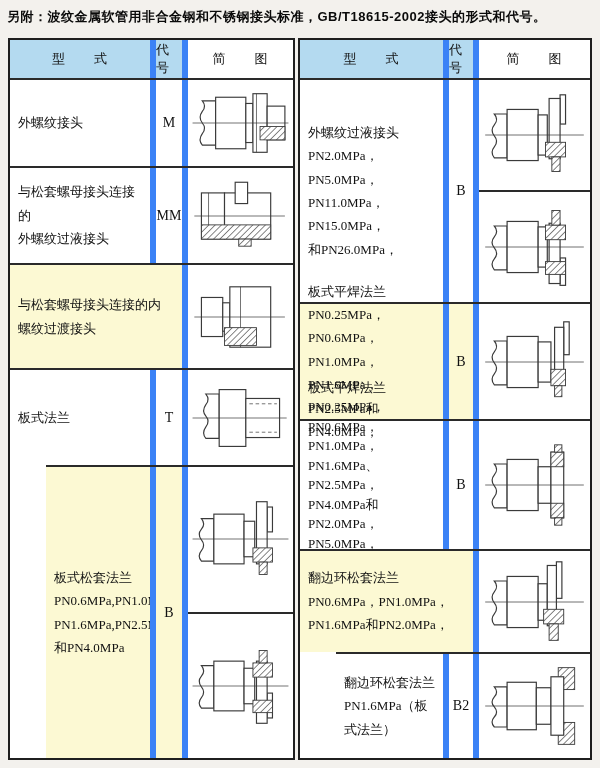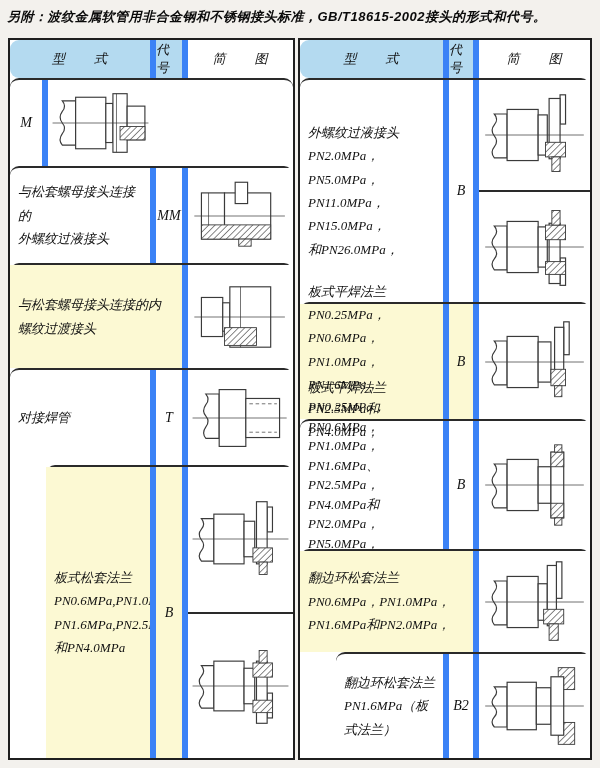--- a/index.html
+++ b/index.html
@@ -1,24 +1,24 @@
 <!DOCTYPE html>
 <html><head>
 <meta charset="utf-8">
 <style>
   * { box-sizing: border-box; margin: 0; padding: 0; }
   html,body { width: 600px; height: 768px; overflow: hidden; }
   body { background: #f3f1ed; font-family: "Liberation Sans", sans-serif; color: #111; }
-  .page { position: relative; width: 600px; height: 640px; font-style: italic; }
+  .page { position: relative; width: 600px; height: 640px; }
   .doc-title { position: absolute; left: 7px; top: 8px; font-size: 13px; font-weight: bold; letter-spacing: 0.5px; color: #0a0a0a; }
   .tables { position: absolute; left: 8px; top: 38px; display: flex; gap: 3px; }
   .tbl { border: 2px solid #1f1f1f; background: #fff; display: flex; flex-direction: column; height: 722px; }
   .tbl.left  { width: 287px; }
   .tbl.right { width: 294px; }
-  .row { display: flex; flex: none; border-radius: 9px; }
+  .row { display: flex; flex: none; }
   .row + .row { border-top: 2px solid #2a2a2a; }
   .row.grow { flex: 1; margin-left: 36px; }
   .cell { min-width: 0; }
   .cell + .cell { border-left: 6px solid #3b82f6; }
   .cell.type { flex: 1; display: flex; align-items: center; padding: 6px 8px;
                font-family: "Liberation Serif", serif; font-size: 13px;
                line-height: 1.8; white-space: pre-line; }
   .cell.type.tight { line-height: 1.5; }
   .cell.code { flex: none; display: flex; align-items: center; justify-content: center;
                font-family: "Liberation Serif", serif; font-size: 14px; }
@@ -58,20 +58,21 @@
   <div class="tables">
 
     <div class="tbl left">
       <div class="row head">
         <div class="cell type" style="justify-content:center">型　　式</div>
         <div class="cell code">代号</div>
         <div class="cell diag" style="align-items:center;justify-content:center;display:flex;flex-direction:row">简　　图</div>
       </div>
 
       <div class="row" style="height:88px">
+        <div class="cell type">外螺纹接头</div>
         <div class="cell code">M</div>
         <div class="cell diag">
           <div class="sub">
             <svg class="d" viewBox="0 0 116 92">
               <path class="s" d="M30 21 H15 q5 6 0 12 q-5 7 0 13 q5 6 0 12 q-5 7 0 13 H30 Z"></path>
               <rect class="s" x="30" y="17" width="34" height="58"></rect>
               <rect class="s" x="64" y="24" width="8" height="44"></rect>
               <rect class="s" x="72" y="13" width="16" height="66"></rect>
               <line class="cl" x1="76" y1="13" x2="76" y2="79"></line>
               <rect class="s" x="88" y="27" width="20" height="38"></rect>
@@ -113,21 +114,21 @@
               <rect class="s" x="46" y="12" width="46" height="68"></rect>
               <line class="cl" x1="58" y1="12" x2="58" y2="80"></line>
               <rect class="h2" x="40" y="58" width="36" height="20"></rect>
               <line class="cl" x1="6" y1="46" x2="108" y2="46"></line>
             </svg>
           </div>
         </div>
       </div>
 
       <div class="row" style="height:97px">
-        <div class="cell type">对接焊管</div>
+        <div class="cell type">板式法兰</div>
         <div class="cell code">T</div>
         <div class="cell diag">
           <div class="sub">
             <svg class="d" viewBox="0 0 116 92">
               <path class="s" d="M34 19 H19 q5 6 0 12 q-5 7 0 13 q5 6 0 12 q-5 7 0 13 H34 Z"></path>
               <rect class="s" x="34" y="14" width="30" height="64"></rect>
               <rect class="s" x="64" y="24" width="38" height="44"></rect>
               <line class="cl" x1="68" y1="30" x2="99" y2="30" stroke-dasharray="4 3"></line>
               <line class="cl" x1="68" y1="62" x2="99" y2="62" stroke-dasharray="4 3"></line>
               <line class="cl" x1="4" y1="46" x2="110" y2="46"></line>

